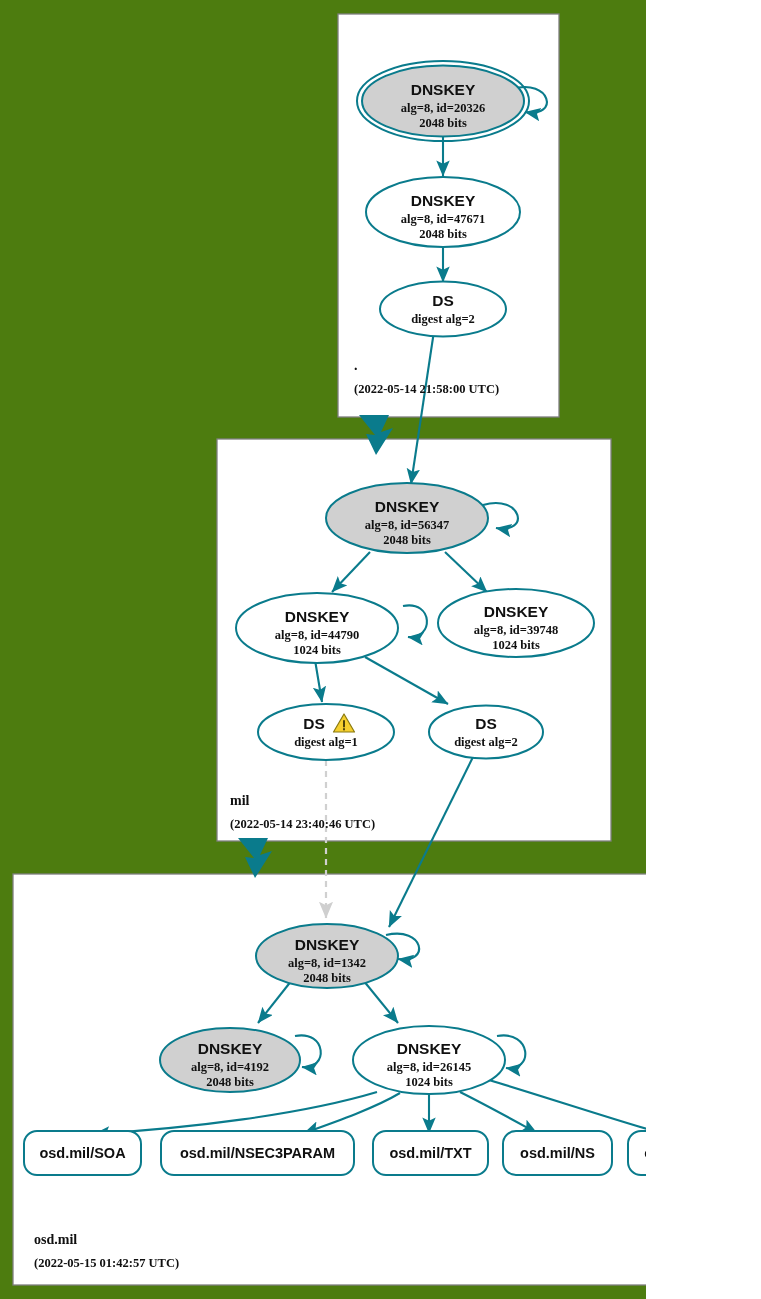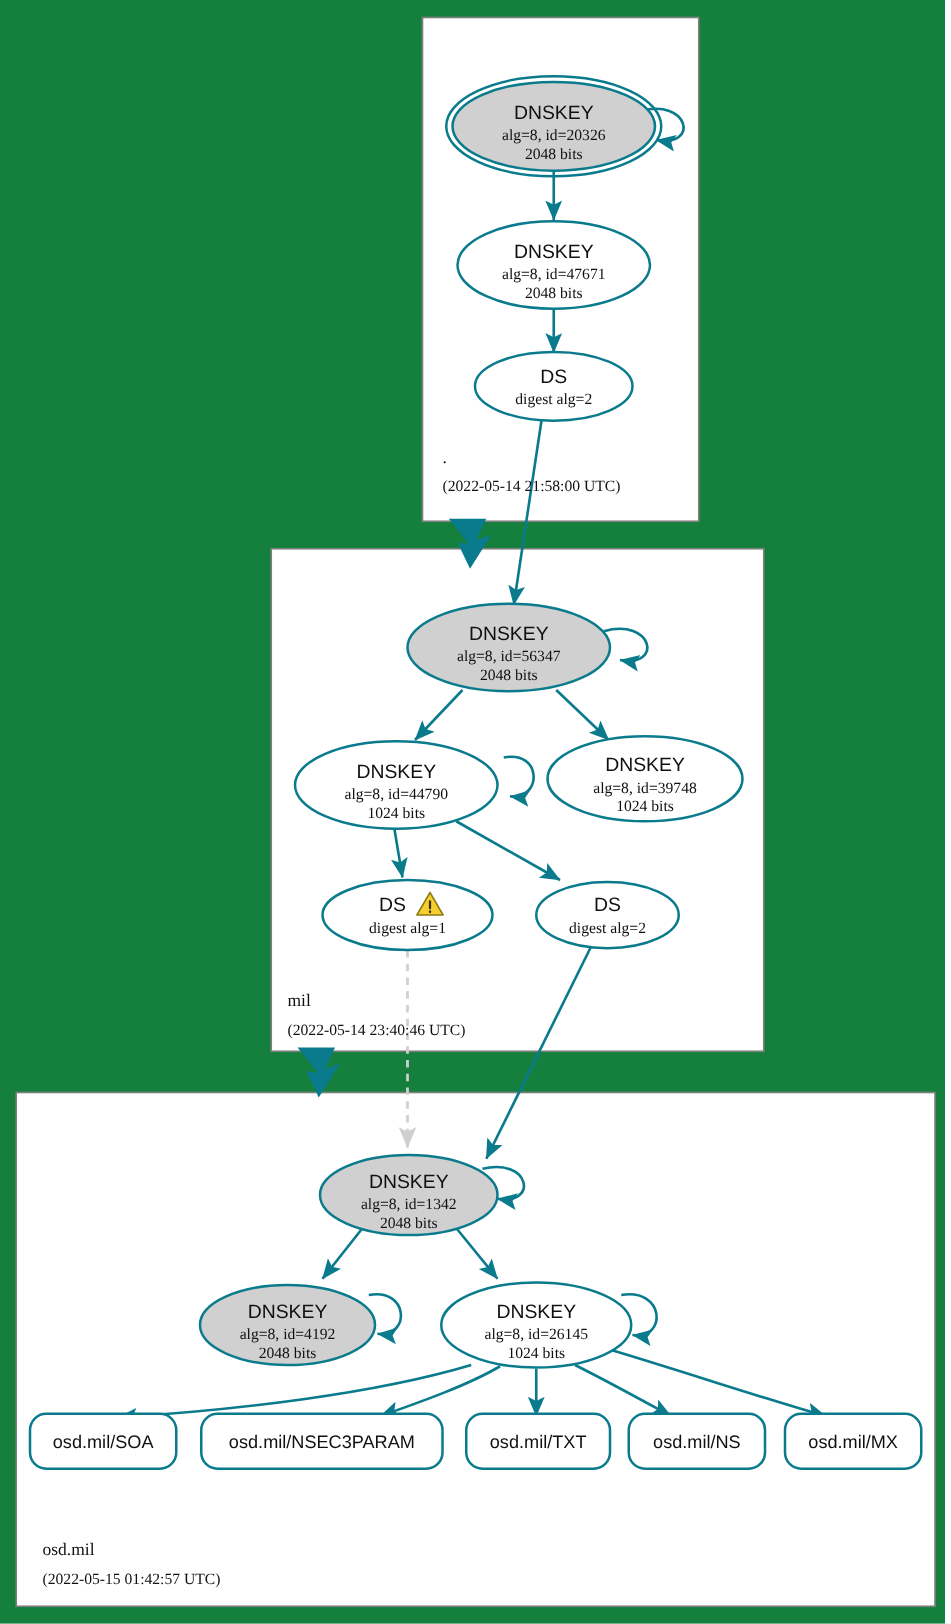--- a/index.html
+++ b/index.html
@@ -5,24 +5,25 @@
   html, body {
     margin: 0;
     padding: 0;
     background: #ffffff;
   }
   body {
     font-family: "Liberation Sans", sans-serif;
   }
   #canvas-wrap {
     position: relative;
-    width: 756px;
+    width: 646px;
     height: 1299px;
     overflow: hidden;
-    background: #15803d;
+    background: #4d7c0f;
+    font-weight: bold;
   }
   svg#graph {
     display: block;
     width: 761px;
     height: 1299px;
   }
   .zone-box {
     fill: #ffffff;
     stroke: #7f7f7f;
     stroke-width: 1.3;

